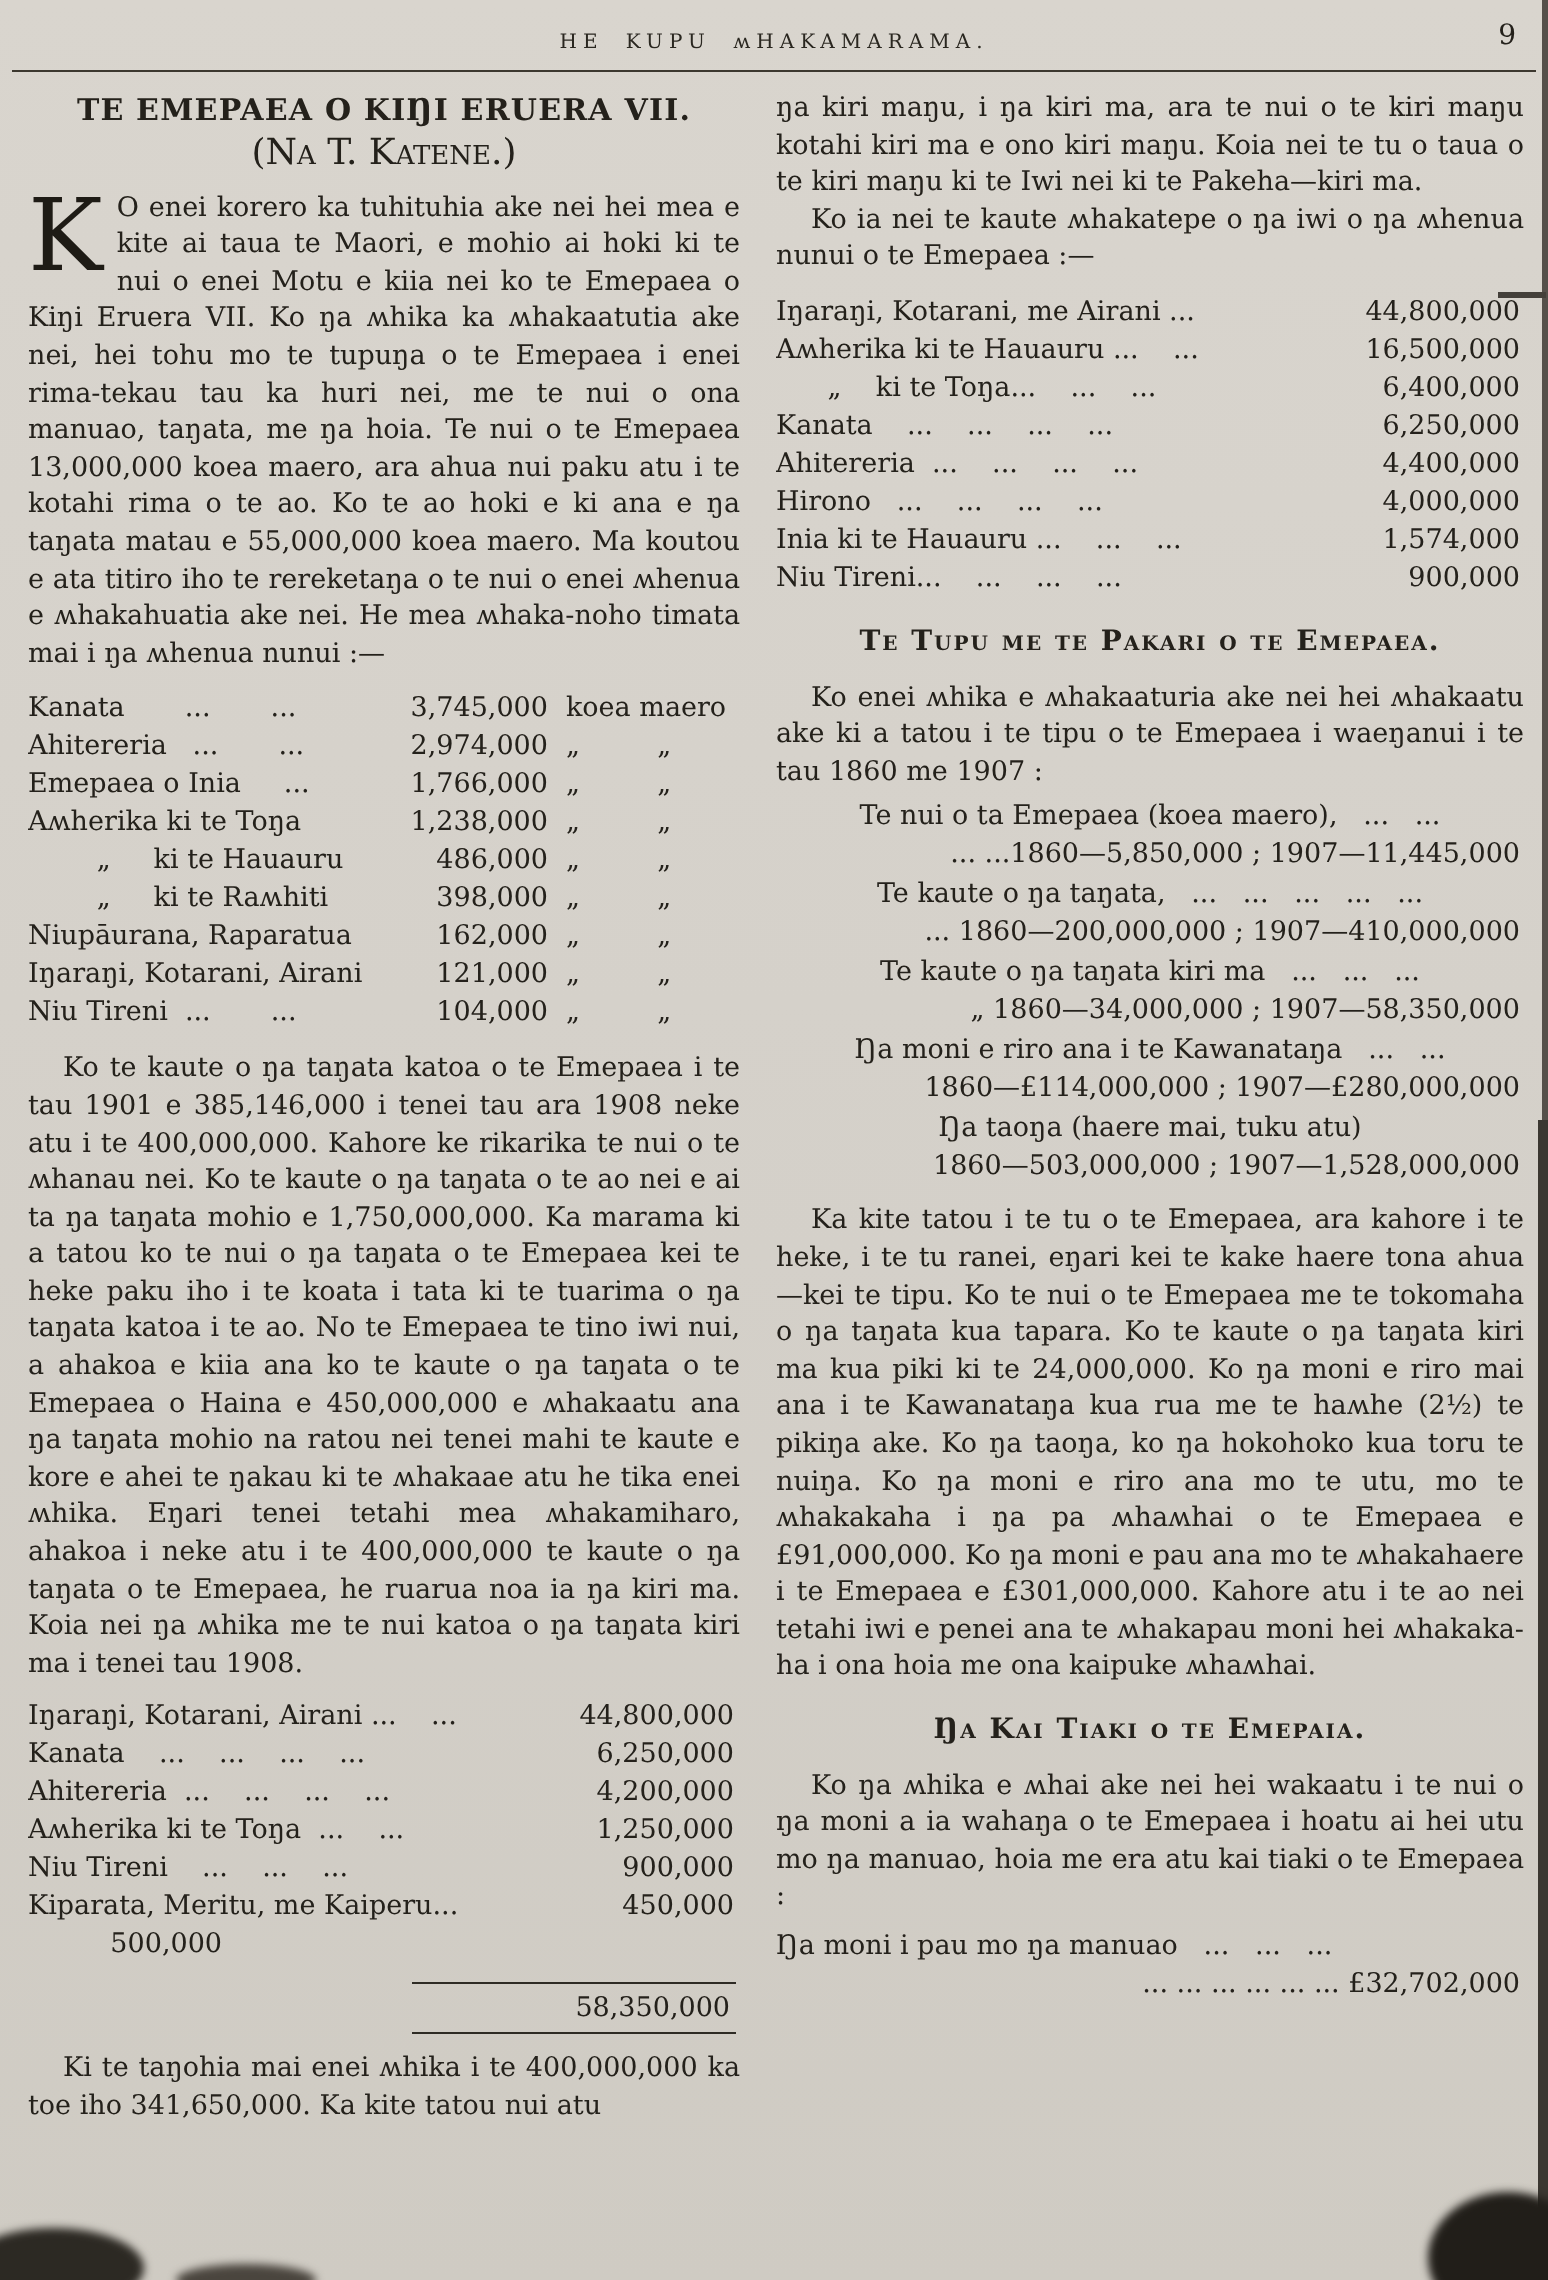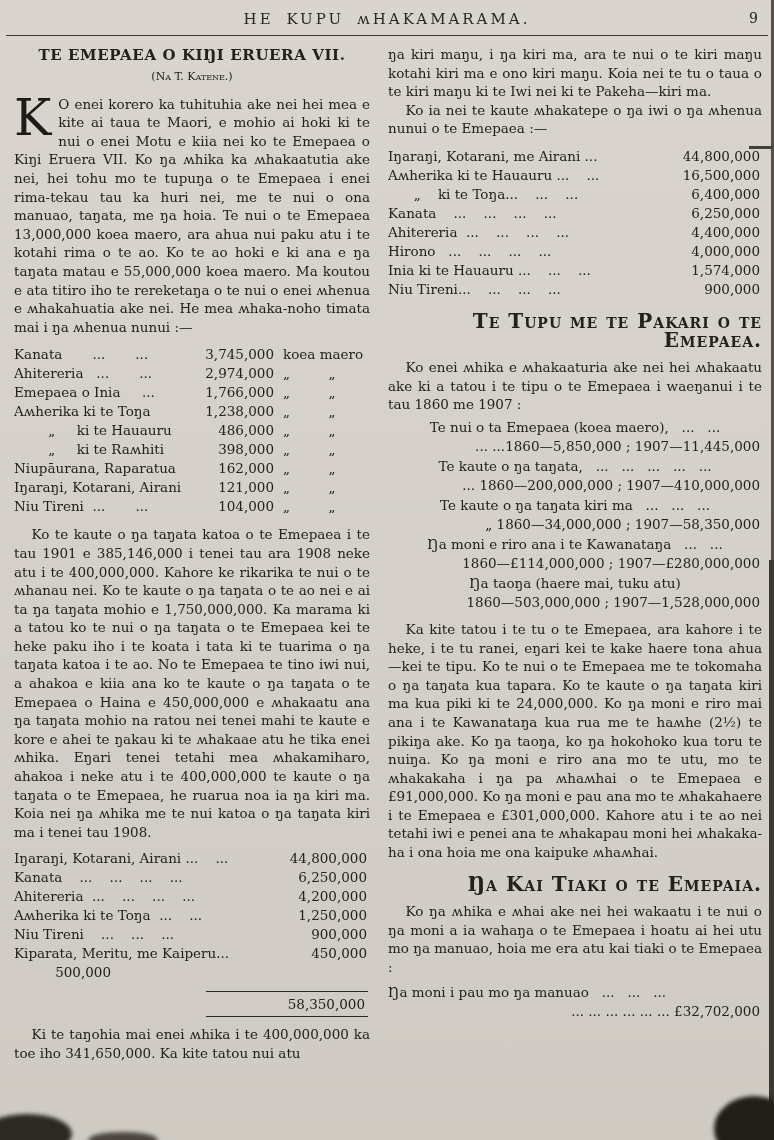--- a/index.html
+++ b/index.html
@@ -4,41 +4,41 @@
 <style>
   * { margin:0; padding:0; box-sizing:border-box; }
   html,body { width:774px; height:1140px; }
   body { background:#8b8884; font-family:"DejaVu Serif","Liberation Serif",serif; }
   .page {
     position:relative; width:774px; height:1140px; overflow:hidden;
     background:linear-gradient(180deg,#d9d5ce 0%,#d4d0c9 55%,#cfcbc3 100%);
     color:#24211b;
   }
   .masthead { position:relative; text-align:center; padding-top:9px; height:30px; }
-  .mast-title { font-size:15px; letter-spacing:3px; word-spacing:5px; color:#2a2720; }
+  .mast-title { font-size:10px; letter-spacing:3px; word-spacing:5px; color:#2a2720; }
   .page-number { position:absolute; right:16px; top:10px; font-size:14px; }
   .head-rule { border-top:1.4px solid #3c382f; margin:5px 6px 0 6px; }
   .columns { display:flex; gap:18px; padding:9px 12px 0 14px; font-size:13.5px; line-height:18.6px; }
   .col-left { width:356px; flex:none; }
   .col-right { flex:1; min-width:0; }
   p { text-align:justify; text-indent:1.3em; }
   p.noindent, .has-dropcap { text-indent:0; }
   .article-title { text-align:center; font-weight:bold; font-size:15px; letter-spacing:.6px; line-height:20px; }
-  .byline { text-align:center; font-variant:small-caps; font-size:11px; margin:3px 0 8px; }
+  .byline { text-align:center; font-variant:small-caps; font-size:18px; margin:3px 0 8px; }
   .dropcap { float:left; font-size:50px; line-height:41px; padding:3px 7px 0 0; color:#1e1b15; }
   .table { margin:9px 0 9px; }
   .trow { display:flex; line-height:19px; }
   .tname { flex:1; white-space:pre; overflow:hidden; }
   .tval { text-align:right; white-space:pre; }
   .t1 .tval { width:80px; }
   .t1 .tunit { width:96px; padding-left:9px; white-space:pre; }
   .t2 .tval { width:100px; padding-right:3px; }
   .t3 .tval { width:108px; padding-right:2px; }
   .total-line { width:162px; margin:2px 2px 8px auto; border-top:1px solid #2e2b24; border-bottom:1px solid #2e2b24; text-align:right; padding:3px 3px 2px 0; line-height:19px; }
-  .section-head { text-align:right; font-variant:small-caps; letter-spacing:1px; font-size:20px; margin:13px 0 9px; }
+  .section-head { text-align:center; font-variant:small-caps; letter-spacing:1px; font-size:14px; margin:13px 0 9px; }
   .stats { margin:4px 0 8px; }
   .stat { margin-bottom:1px; }
   .stat-label { white-space:pre; overflow:hidden; line-height:19px;text-align:center; }
   .stat-values { text-align:right; line-height:19px; padding-right:2px; }
   .final-pair { margin-top:6px; }
   .final-label { white-space:pre; line-height:19px; }
   .final-value { text-align:right; line-height:19px; padding-right:2px; }
   .mt { margin-top:8px; }
   
   .edge-right { position:absolute; right:0; top:0; width:3px; height:1140px; background:#55504a; }

